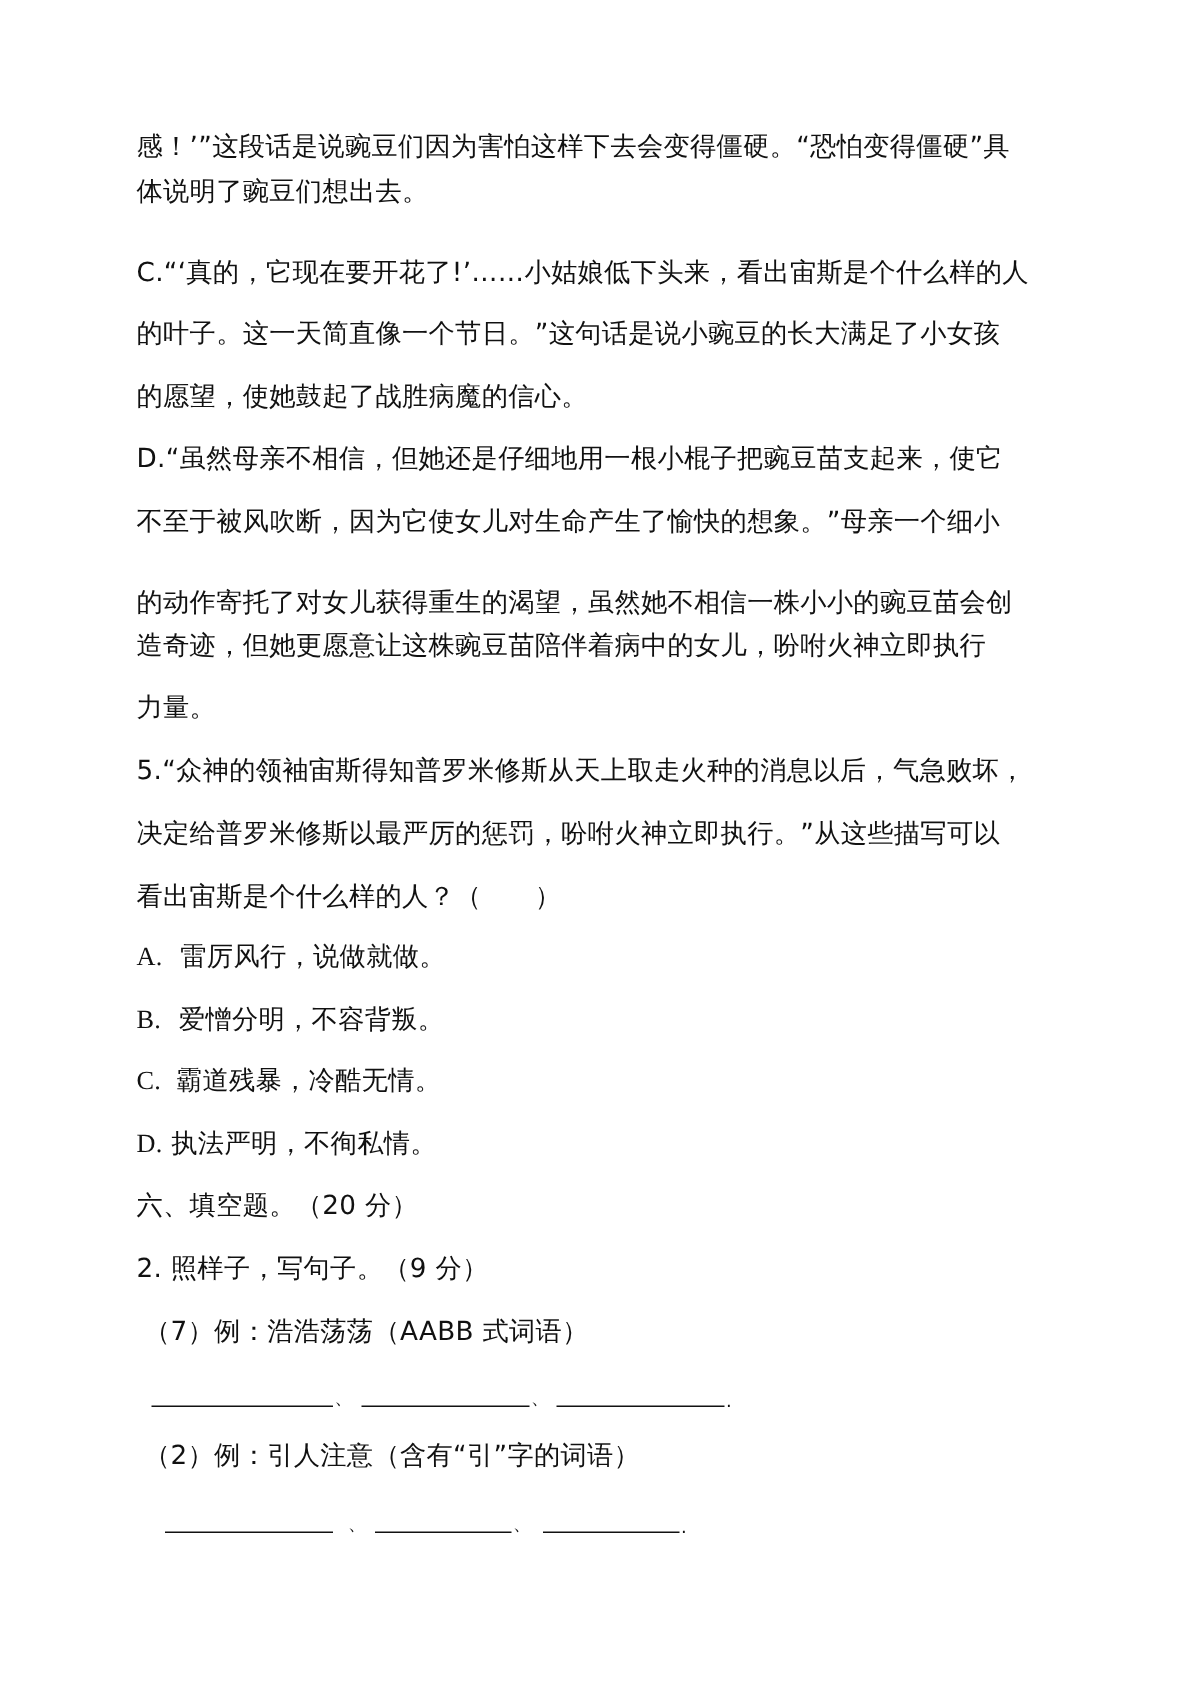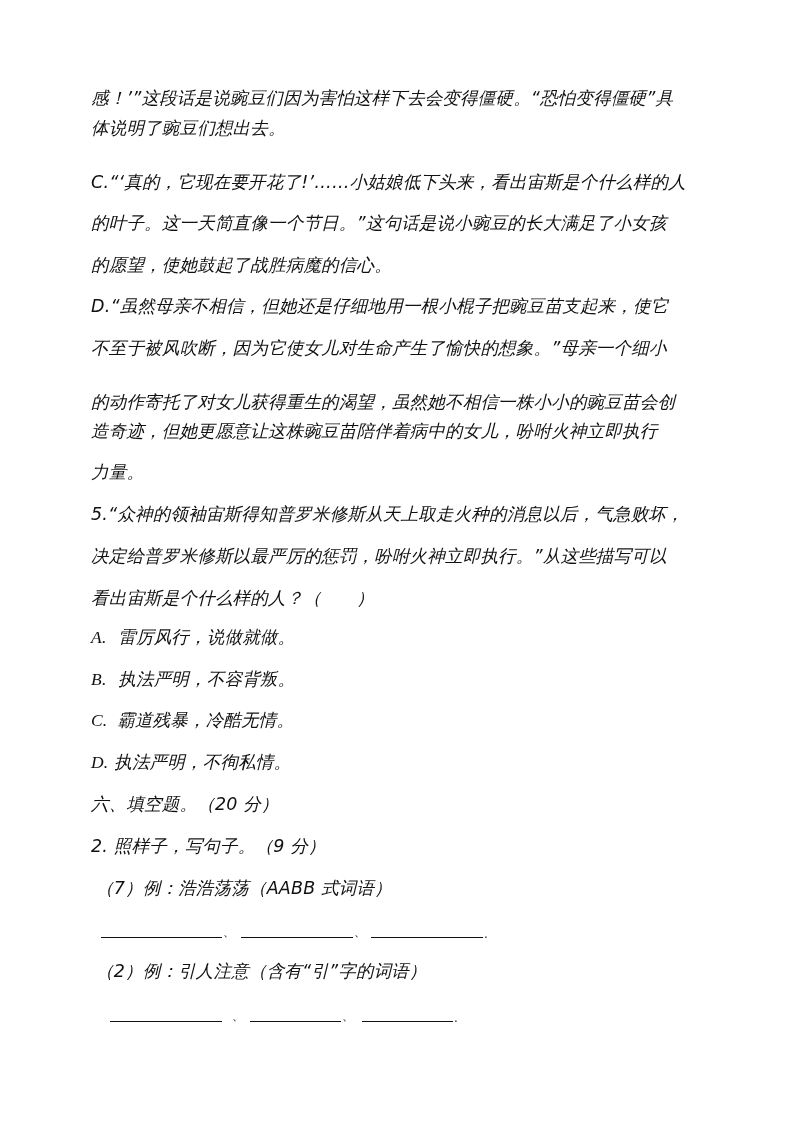--- a/index.html
+++ b/index.html
@@ -3,21 +3,21 @@
 <meta charset="utf-8">
 <style>
   html, body { margin: 0; padding: 0; background: #ffffff; }
   body {
     width: 793px; height: 1122px; position: relative; overflow: hidden;
     font-family: "DejaVu Sans", "Liberation Sans", sans-serif;
     color: #111111;
   }
   .line {
     position: absolute; left: 91px; white-space: nowrap;
-    font-size: 17.5px; line-height: 24px; letter-spacing: 0.2px; font-style: italic;
+    font-size: 17.5px; line-height: 24px; letter-spacing: 0.2px;
   }
   .latin { font-family: "Liberation Serif", "DejaVu Serif", serif; }
   .blank {
     position: absolute; height: 0; border-top: 1.3px solid #111;
   }
   .sep {
     position: absolute; font-size: 12px; line-height: 12px; color: #111;
   }
 </style>
 </head>
@@ -38,21 +38,21 @@
   <div class="line" style="top:502px">5.“众神的领袖宙斯得知普罗米修斯从天上取走火种的消息以后，气急败坏，</div>
   <div class="line" style="top:544px">决定给普罗米修斯以最严厉的惩罚，吩咐火神立即执行。”从这些描写可以</div>
   <div class="line" style="top:586px">看出宙斯是个什么样的人？（　　）</div>
 
   <div class="line" style="top:625px">
     <span class="latin">A.</span>
     <span style="margin-left:6px">雷厉风行，说做就做。</span>
   </div>
   <div class="line" style="top:667px">
     <span class="latin">B.</span>
-    <span style="margin-left:6px">执法严明，不容背叛。</span>
+    <span style="margin-left:6px">爱憎分明，不容背叛。</span>
   </div>
   <div class="line" style="top:708px">
     <span class="latin">C.</span>
     <span style="margin-left:4px">霸道残暴，冷酷无情。</span>
   </div>
   <div class="line" style="top:750px">
     <span class="latin">D.</span>
     <span>执法严明，不徇私情。</span>
   </div>
 

